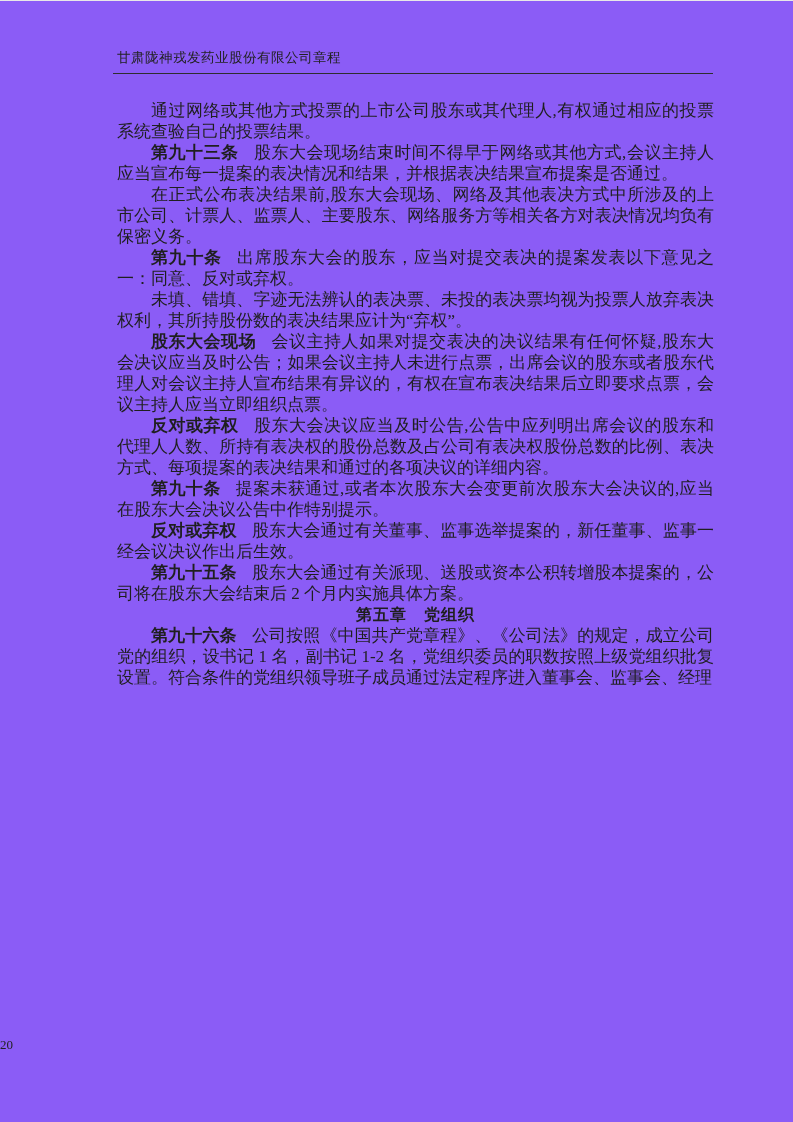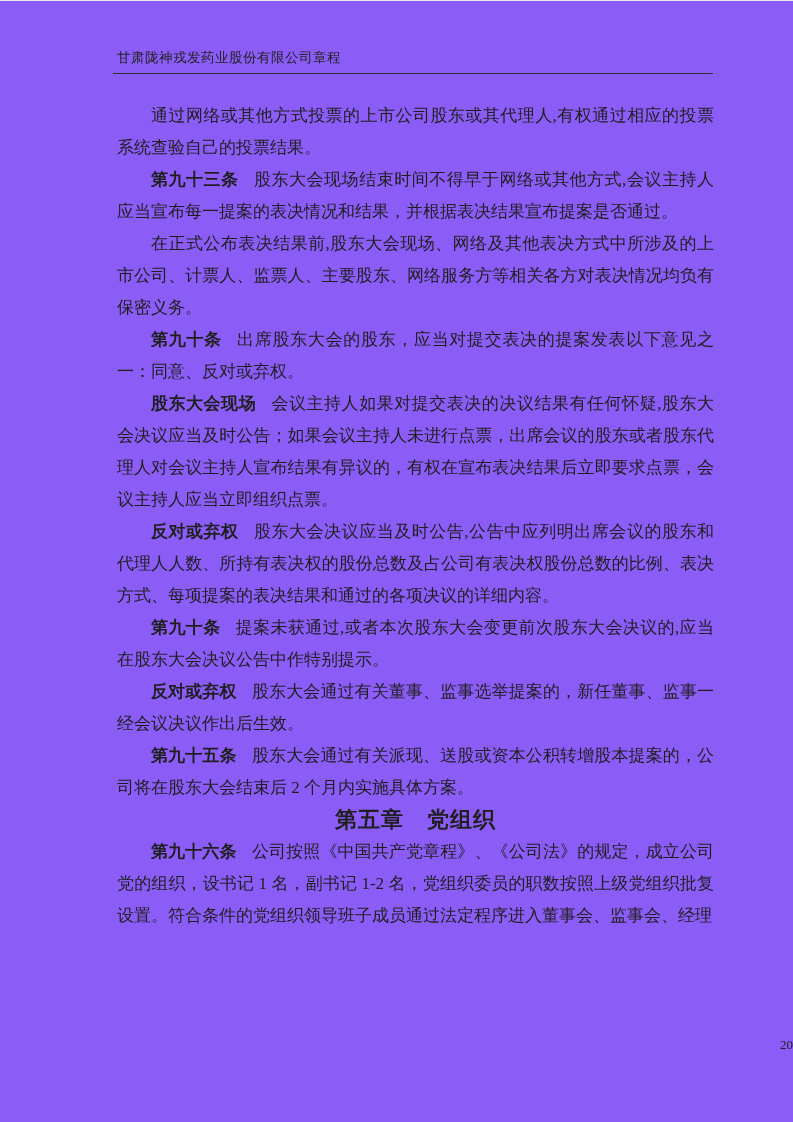--- a/index.html
+++ b/index.html
@@ -25,51 +25,50 @@
     padding-left: 4px;
     border-bottom: 1.5px solid #2e2e2e;
     color: #222;
   }
   .doc-body {
     position: absolute;
     left: 117px;
     top: 99px;
     width: 597px;
     font-size: 17px;
-    line-height: 32px;
+    line-height: 21px;
     text-align: justify;
     text-justify: inter-ideograph;
   }
   .doc-body p {
     margin: 0;
     text-indent: 2em;
   }
   .term {
     font-weight: bold;
   }
   .term:not(:empty) {
     margin-right: 0.9em;
   }
   .chapter-heading {
     text-align: center;
     font-weight: bold;
-    font-size: 22px;
+    font-size: 16px;
     margin: 10px 0;
     text-indent: 0 !important;
     letter-spacing: 1px;
   }
   .doc-footer {
     position: absolute;
     left: 0;
     top: 1036px;
     width: 100%;
-    text-align: right;
+    text-align: left;
     font-size: 13px;
     color: #222;
-    padding-left: 36px;
   }
 </style>
 </head>
 <body>
 
 <div class="page">
 
   <div class="doc-header">
     <span>甘肃陇神戎发药业股份有限公司章程</span>
   </div>
@@ -77,20 +76,21 @@
   <div class="doc-body">
 
     <p><span class="term"></span><span>通过网络或其他方式投票的上市公司股东或其代理人,有权通过相应的投票系统查验自己的投票结果。</span></p>
 
     <p><span class="term">第九十三条</span><span>股东大会现场结束时间不得早于网络或其他方式,会议主持人应当宣布每一提案的表决情况和结果，并根据表决结果宣布提案是否通过。</span></p>
 
     <p><span class="term"></span><span>在正式公布表决结果前,股东大会现场、网络及其他表决方式中所涉及的上市公司、计票人、监票人、主要股东、网络服务方等相关各方对表决情况均负有保密义务。</span></p>
 
     <p><span class="term">第九十条</span><span>出席股东大会的股东，应当对提交表决的提案发表以下意见之一：同意、反对或弃权。</span></p>
 
+    <p><span class="term"></span><span>未填、错填、字迹无法辨认的表决票、未投的表决票均视为投票人放弃表决权利，其所持股份数的表决结果应计为“弃权”。</span></p>
 
     <p><span class="term">股东大会现场</span><span>会议主持人如果对提交表决的决议结果有任何怀疑,股东大会决议应当及时公告；如果会议主持人未进行点票，出席会议的股东或者股东代理人对会议主持人宣布结果有异议的，有权在宣布表决结果后立即要求点票，会议主持人应当立即组织点票。</span></p>
 
     <p><span class="term">反对或弃权</span><span>股东大会决议应当及时公告,公告中应列明出席会议的股东和代理人人数、所持有表决权的股份总数及占公司有表决权股份总数的比例、表决方式、每项提案的表决结果和通过的各项决议的详细内容。</span></p>
 
     <p><span class="term">第九十条</span><span>提案未获通过,或者本次股东大会变更前次股东大会决议的,应当在股东大会决议公告中作特别提示。</span></p>
 
     <p><span class="term">反对或弃权</span><span>股东大会通过有关董事、监事选举提案的，新任董事、监事一经会议决议作出后生效。</span></p>
 
     <p><span class="term">第九十五条</span><span>股东大会通过有关派现、送股或资本公积转增股本提案的，公司将在股东大会结束后 2 个月内实施具体方案。</span></p>

